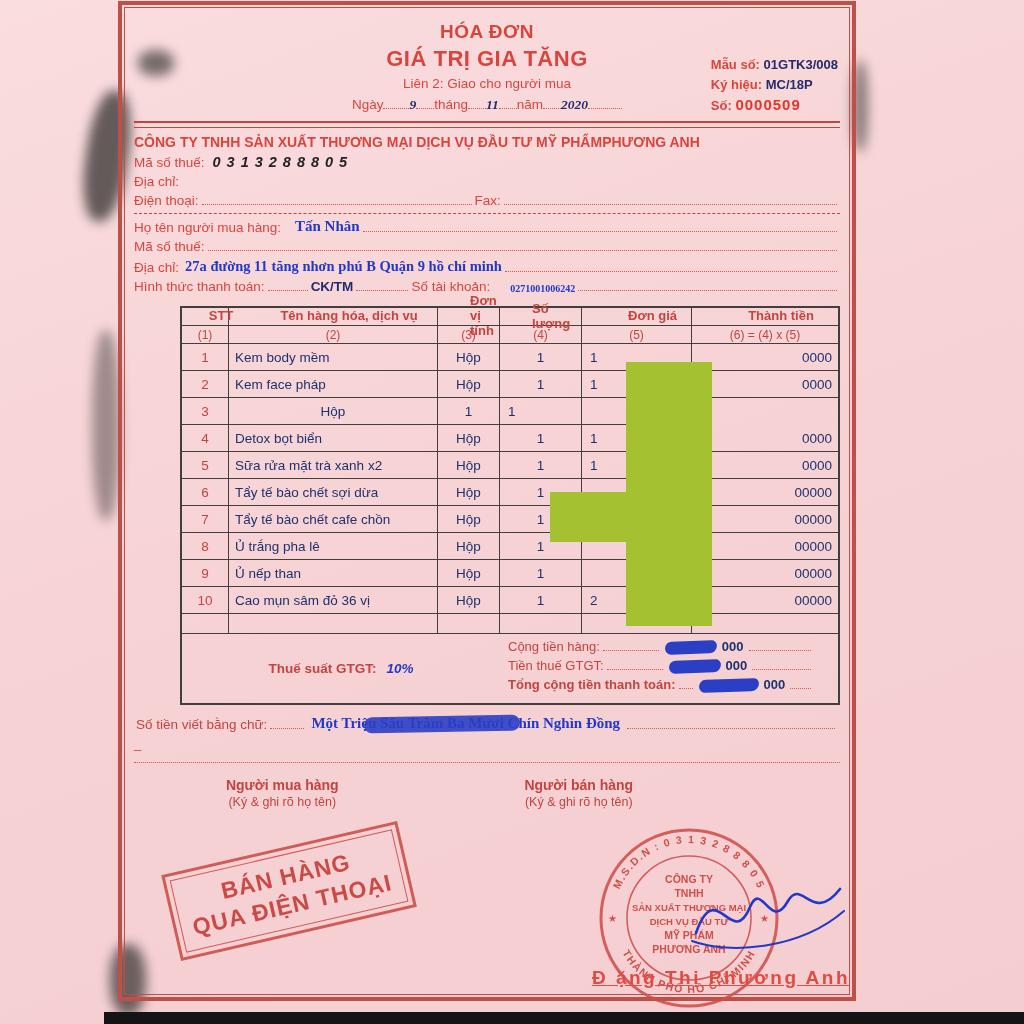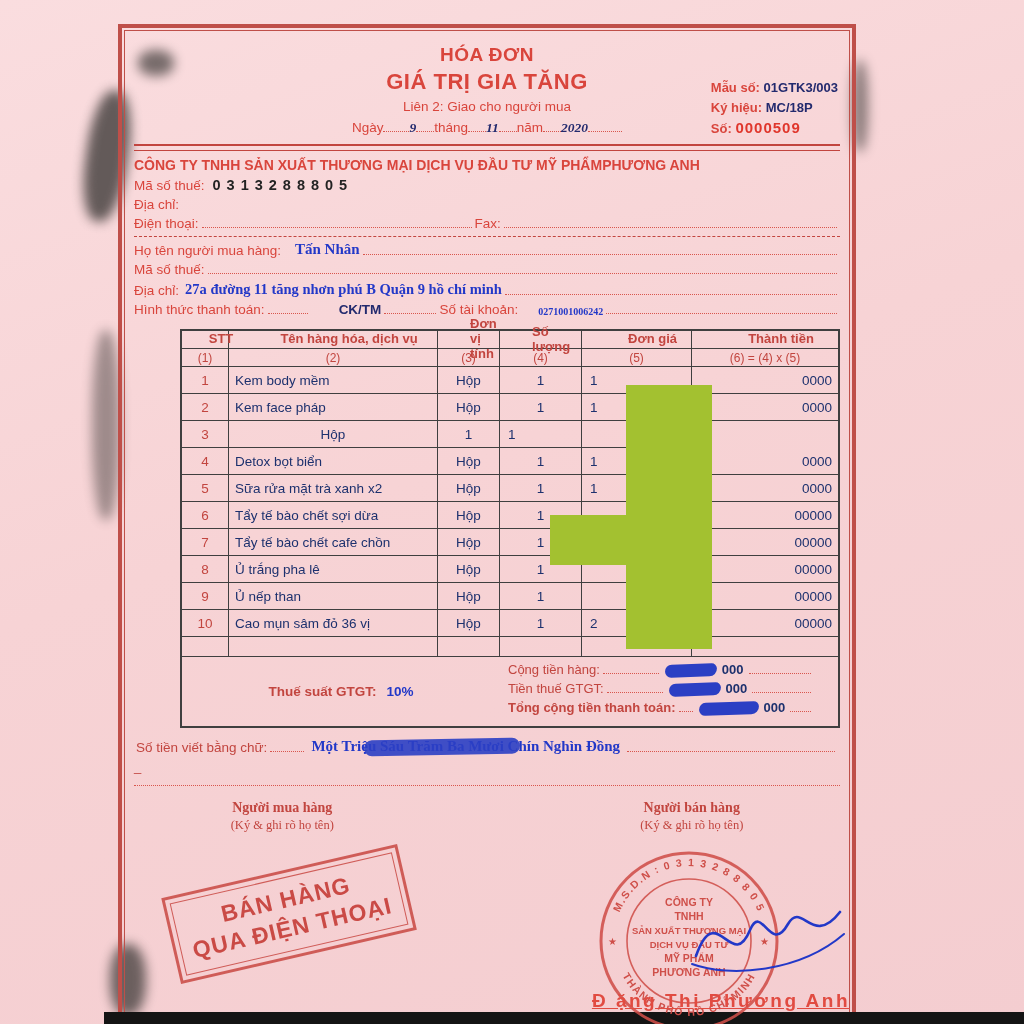--- a/index.html
+++ b/index.html
@@ -16,21 +16,21 @@
   .smudge { position:absolute; background:#32302e; border-radius:45%; filter:blur(6px); }
   .s1 { left:86px;  top:90px;  width:42px; height:132px; opacity:.75; transform:rotate(8deg); }
   .s2 { left:92px;  top:330px; width:28px; height:190px; opacity:.45; }
   .s3 { left:138px; top:50px;  width:36px; height:26px;  opacity:.65; }
   .s4 { left:852px; top:60px;  width:16px; height:92px;  opacity:.55; }
   .s5 { left:110px; top:944px; width:36px; height:72px;  opacity:.7; }
   .bottom-strip { position:absolute; left:104px; right:0; bottom:0; height:12px; background:#141414; }
 
   
   .invoice {
-    position:absolute; left:118px; top:24px; width:738px; height:1000px;
+    position:absolute; left:118px; top:1px; width:738px; height:1000px;
     border:4px solid #bf4f49; box-sizing:border-box; padding:6px 12px 0 12px;
   }
   .invoice::before { content:""; position:absolute; inset:2px; border:1px solid #bf4f49; pointer-events:none; }
   .blue-hand { color:#2238c8; font-family:"Liberation Serif", serif; font-weight:bold; }
 
   
   .hdr { position:relative; text-align:center; }
   .title1 { margin-top:10px; font-size:19px; font-weight:bold; color:#d9453c; letter-spacing:.5px; }
   .title2 { margin-top:3px; font-size:22px; font-weight:bold; color:#d9453c; letter-spacing:.5px; }
   .lien   { margin-top:4px; font-size:13.5px; color:#d9453c; }
@@ -44,60 +44,60 @@
 
   .sep-double { margin-top:8px; height:4px; border-top:2.5px solid #c2453f; border-bottom:1.5px solid #c2453f; }
   .sep-dashed { margin:5px 0 4px 0; border-top:1.6px dashed #c2453f; }
 
   
   .block { font-size:13.5px; color:#d9453c; }
   .line { display:flex; align-items:flex-end; margin-top:4px; }
   .dots { flex:1 1 auto; border-bottom:1.8px dotted #d9564d; margin:0 3px 3px 3px; }
   .dots-fixed { flex:0 0 auto; border-bottom:1.8px dotted #d9564d; margin:0 3px 3px 3px; }
   .seller-name { margin-top:6px; font-weight:bold; font-size:14px; }
-  .taxid { color:#232323; font-weight:bold; letter-spacing:6px; font-size:14.5px; }
-  .payval { color:#232a6e; font-weight:bold;margin-left:28px; }
+  .taxid { color:#232323; font-weight:bold; letter-spacing:6px; font-size:14.5px;font-style:italic; }
+  .payval { color:#232a6e; font-weight:bold; }
   .buyer-name-val { font-size:15px; margin-left:14px; }
   .buyer-addr-val { font-size:14.5px; margin-left:6px; }
 
   
   .table-wrap { position:relative; margin:12px 0 0 46px; width:660px; border:2px solid #3f3f3f; font-size:13px; box-sizing:border-box; }
   .grid { display:grid; grid-template-columns:47px 209px 62px 82px 110px auto; }
   .cell { border-right:1px solid #3f3f3f; border-bottom:1px solid #3f3f3f; display:flex; align-items:center; justify-content:center; box-sizing:border-box; }
   .grid .cell:nth-child(6) { border-right:none; }
   .thead .cell { height:18px; color:#c2453f; font-weight:bold; text-align:left; line-height:1.15;padding-left:32px; }
   .tsub  .cell { height:18px; color:#c2453f; font-size:12px; }
   .trow  .cell { height:27px; color:#1d316e; font-size:13.5px; }
   .trow  .c-stt { color:#c2453f; }
   .trow  .c-name { justify-content:flex-start; padding-left:6px; }
   .trow  .c-price { justify-content:flex-start; padding-left:8px; }
   .trow  .c-amount { justify-content:flex-end; padding-right:6px; }
   .tfiller .cell { height:20px; }
   .tbottom { display:flex; }
   .tb-left { width:318px; display:flex; align-items:center; justify-content:center; color:#c2453f; font-weight:bold; font-size:13.5px; }
-  .tb-left .rate { color:#2238c8; margin-left:10px; }
+  .tb-left .rate { color:#2238c8; font-style:italic; margin-left:10px; }
   .tb-right { flex:1; padding:5px 24px 7px 8px; color:#c2453f; }
   .tline { display:flex; align-items:flex-end; margin-bottom:4px; font-size:13px; }
   .tline.bold { font-weight:bold; }
   .val-num { color:#1d316e; font-weight:bold; margin:0 2px; }
   .scrib { display:inline-block; flex:0 0 auto; width:52px; height:13px; background:#2b3fc4; border-radius:8px 6px 9px 7px; transform:rotate(-2deg); margin:0 3px; }
 
   .redact { position:absolute; background:#a3c130; z-index:5; }
   .redact.main { left:444px; top:54px; width:86px; height:264px; }
   .redact.wide { left:368px; top:184px; width:162px; height:50px; }
 
   
   .words { position:relative; display:flex; align-items:flex-end; margin:10px 2px 0 2px; font-size:13.5px; color:#c2453f; }
   .words-val { font-size:15px; margin:0 4px; white-space:nowrap; }
   .words-blob { position:absolute; left:228px; top:1px; width:156px; height:16px; background:#2b3fc4; opacity:.9; border-radius:9px; transform:rotate(-1deg); z-index:6; }
   .underscore-row { margin-top:4px; color:#c2453f; font-size:13px; }
   .dotted-row { margin-top:10px; border-bottom:1.8px dotted #d9564d; height:1px; }
 
   
-  .sign-row { display:flex; justify-content:space-between; margin-top:14px;font-family:Liberation Serif, serif; }
+  .sign-row { display:flex; justify-content:flex-start; margin-top:14px; }
   .sign-col { width:42%; text-align:center; color:#c2453f; }
   .sign-col .t { font-weight:bold; font-size:14px; }
   .sign-col .s { font-size:12.5px; margin-top:2px; }
 
   
   .stamp-rect { position:absolute; left:46px; top:842px; width:228px; transform:rotate(-13deg); border:3px solid rgba(198,62,56,.8); padding:4px; z-index:6; background:rgba(255,255,255,0.02); }
   .stamp-rect .inner { border:1.5px solid rgba(198,62,56,.8); padding:7px 2px; text-align:center; font-weight:bold; font-size:23px; line-height:1.25; color:rgba(198,62,56,.92); letter-spacing:1px; }
   .stamp-circle { position:absolute; left:472px; top:818px; width:190px; height:190px; z-index:6; }
   .sign-svg { position:absolute; left:556px; top:856px; width:180px; height:100px; z-index:7; }
   .signed-name { position:absolute; right:2px; top:962px; font-weight:bold; font-size:19px; color:#e14b41; letter-spacing:2.5px; white-space:nowrap; z-index:8;text-decoration:underline; }
@@ -115,21 +115,21 @@
   <div class="invoice">
 
     <div class="hdr">
       <div class="title1">HÓA ĐƠN</div>
       <div class="title2">GIÁ TRỊ GIA TĂNG</div>
       <div class="lien">Liên 2: Giao cho người mua</div>
       <div class="dateline">
         <span>Ngày</span><span class="idots w26"></span><span class="num">9</span><span class="idots w18"></span><span>tháng</span><span class="idots w18"></span><span class="num">11</span><span class="idots w18"></span><span>năm</span><span class="idots w18"></span><span class="num">2020</span><span class="idots w34"></span>
       </div>
       <div class="hdr-right">
-        <div><b>Mẫu số:</b> <b class="dark">01GTK3/003</b></div>
+        <div><b>Mẫu số:</b> <b class="dark">01GTK3/008</b></div>
         <div><b>Ký hiệu:</b> <b class="dark">MC/18P</b></div>
         <div><b>Số:</b> <span class="invnum">0000509</span></div>
       </div>
     </div>
 
     <div class="sep-double"></div>
 
     <div class="block">
       <div class="seller-name">CÔNG TY TNHH SẢN XUẤT THƯƠNG MẠI DỊCH VỤ ĐẦU TƯ MỸ PHẨMPHƯƠNG ANH</div>
       <div class="line">

